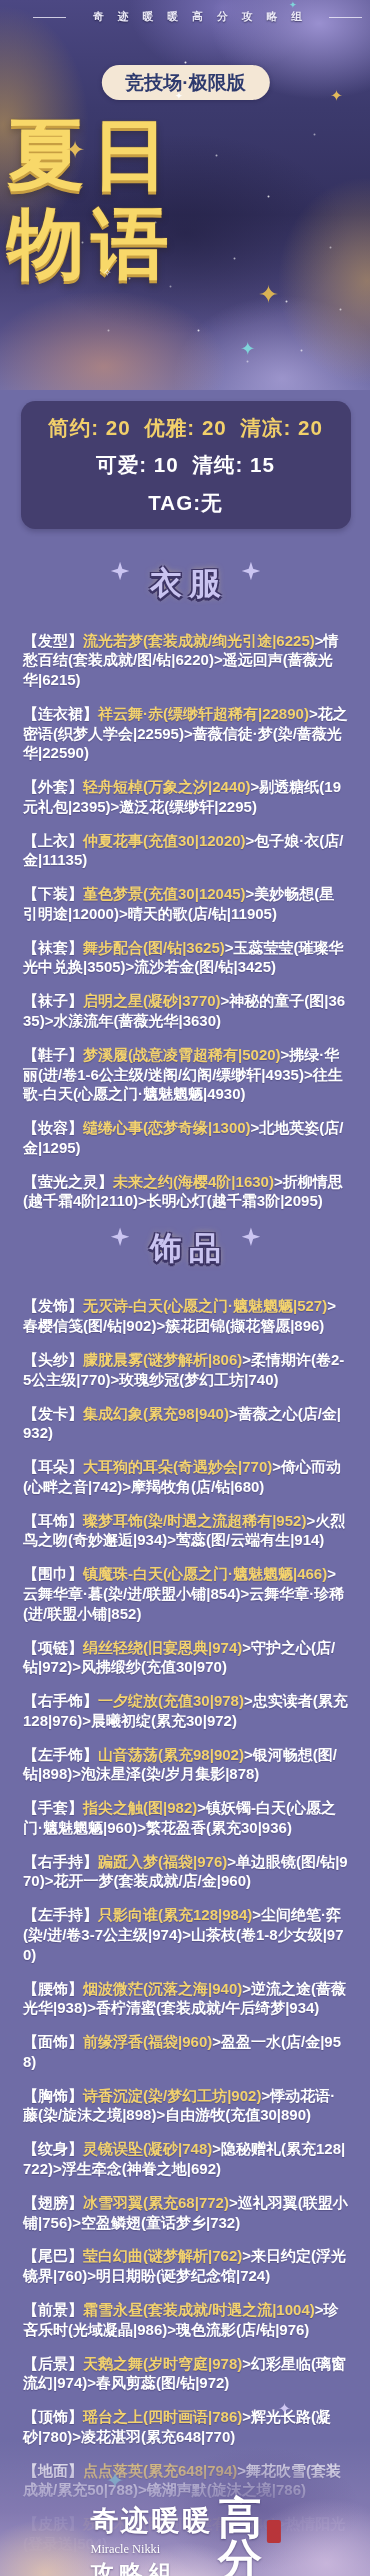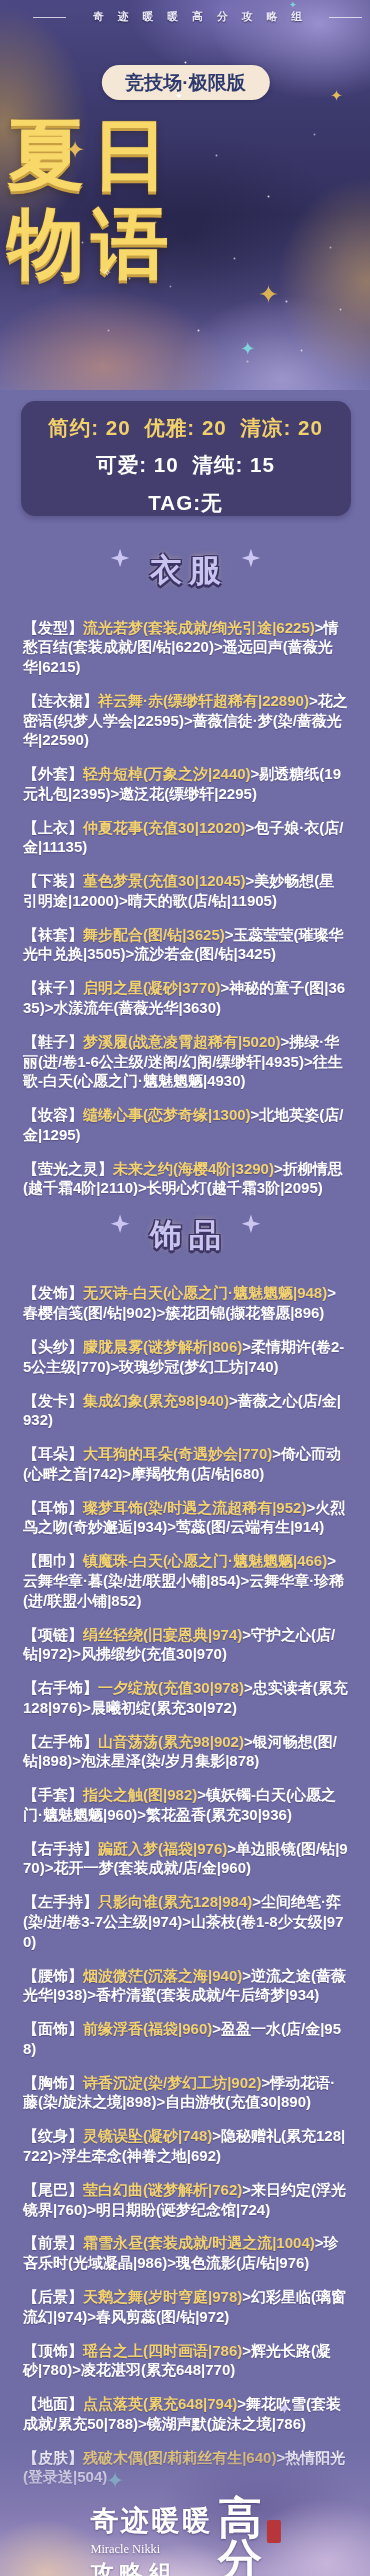--- a/index.html
+++ b/index.html
@@ -52,21 +52,21 @@
       268px 196px 0 0.5px rgba(255,255,255,.8), 314px 134px 0 0.5px rgba(255,255,255,.5),
       155px 222px 0 0.5px rgba(255,255,255,.55),129px 278px 0 0.5px rgba(255,255,255,.7),
       234px 258px 0 0.5px rgba(255,255,255,.6), 286px 301px 0 0.5px rgba(255,255,255,.75),
       330px 247px 0 0.5px rgba(255,255,255,.5), 82px 242px 0 0.5px rgba(255,255,255,.6),
       198px 330px 0 0.5px rgba(255,255,255,.8), 247px 361px 0 0.5px rgba(255,255,255,.5),
       301px 350px 0 0.5px rgba(255,255,255,.65),108px 330px 0 0.5px rgba(255,255,255,.5),
       170px 286px 0 0.5px rgba(255,255,255,.45),340px 309px 0 0.5px rgba(255,255,255,.6);
   }
   
   .stats-box{
-    width:330px;height:115px;margin:10.8px auto 0;
+    width:330px;height:128px;margin:10.8px auto 0;
     background:#443e6e;border-radius:14.4px;text-align:center;
     box-shadow:0 2.1px 5.2px rgba(30,26,60,.25);
   }
   .stats-line{font-size:20.6px;font-weight:bold;white-space:pre;letter-spacing:1px;}
   .stats-line.l1{padding-top:13.4px;color:#f2d06a;}
   .stats-line.l2{padding-top:9.3px;color:#ffffff;}
   .stats-line.l3{padding-top:9.3px;color:#ffffff;}
   
   .sec-header{
     margin-top:33px;display:flex;align-items:flex-start;justify-content:center;gap:13.4px;height:39px;
@@ -155,44 +155,45 @@
     <div class="items">
       <div class="item"><span class="lbl">【发型】</span><span class="top">流光若梦(套装成就/绚光引途|6225)</span><span class="alts">&gt;情愁百结(套装成就/图/钻|6220)&gt;遥远回声(蔷薇光华|6215)</span></div>
       <div class="item"><span class="lbl">【连衣裙】</span><span class="top">祥云舞·赤(缥缈轩超稀有|22890)</span><span class="alts">&gt;花之密语(织梦人学会|22595)&gt;蔷薇信徒·梦(染/蔷薇光华|22590)</span></div>
       <div class="item"><span class="lbl">【外套】</span><span class="top">轻舟短棹(万象之汐|2440)</span><span class="alts">&gt;剔透糖纸(19元礼包|2395)&gt;邀泛花(缥缈轩|2295)</span></div>
       <div class="item"><span class="lbl">【上衣】</span><span class="top">仲夏花事(充值30|12020)</span><span class="alts">&gt;包子娘·衣(店/金|11135)</span></div>
       <div class="item"><span class="lbl">【下装】</span><span class="top">堇色梦景(充值30|12045)</span><span class="alts">&gt;美妙畅想(星引明途|12000)&gt;晴天的歌(店/钻|11905)</span></div>
       <div class="item"><span class="lbl">【袜套】</span><span class="top">舞步配合(图/钻|3625)</span><span class="alts">&gt;玉蕊莹莹(璀璨华光中兑换|3505)&gt;流沙若金(图/钻|3425)</span></div>
       <div class="item"><span class="lbl">【袜子】</span><span class="top">启明之星(凝砂|3770)</span><span class="alts">&gt;神秘的童子(图|3635)&gt;水漾流年(蔷薇光华|3630)</span></div>
       <div class="item"><span class="lbl">【鞋子】</span><span class="top">梦溪履(战意凌霄超稀有|5020)</span><span class="alts">&gt;拂绿·华丽(进/卷1-6公主级/迷阁/幻阁/缥缈轩|4935)&gt;往生歌-白天(心愿之门·魑魅魍魉|4930)</span></div>
       <div class="item"><span class="lbl">【妆容】</span><span class="top">缱绻心事(恋梦奇缘|1300)</span><span class="alts">&gt;北地英姿(店/金|1295)</span></div>
-      <div class="item"><span class="lbl">【萤光之灵】</span><span class="top">未来之约(海樱4阶|3290)</span><span class="alts">&gt;折柳情思(越千霜4阶|2110)&gt;长明心灯(越千霜3阶|2095)</span></div>
+      <div class="item"><span class="lbl">【萤光之灵】</span><span class="top">未来之约(海樱4阶|1630)</span><span class="alts">&gt;折柳情思(越千霜4阶|2110)&gt;长明心灯(越千霜3阶|2095)</span></div>
     </div>
     <div class="sec-header later">
       <span class="diamond"></span>
       <span class="sec-title">饰品</span>
       <span class="diamond"></span>
     </div>
     <div class="items">
-      <div class="item"><span class="lbl">【发饰】</span><span class="top">无灭诗-白天(心愿之门·魑魅魍魉|948)</span><span class="alts">&gt;春樱信笺(图/钻|902)&gt;簇花团锦(撷花簪愿|896)</span></div>
+      <div class="item"><span class="lbl">【发饰】</span><span class="top">无灭诗-白天(心愿之门·魑魅魍魉|527)</span><span class="alts">&gt;春樱信笺(图/钻|902)&gt;簇花团锦(撷花簪愿|896)</span></div>
       <div class="item"><span class="lbl">【头纱】</span><span class="top">朦胧晨雾(谜梦解析|806)</span><span class="alts">&gt;柔情期许(卷2-5公主级|770)&gt;玫瑰纱冠(梦幻工坊|740)</span></div>
       <div class="item"><span class="lbl">【发卡】</span><span class="top">集成幻象(累充98|940)</span><span class="alts">&gt;蔷薇之心(店/金|932)</span></div>
       <div class="item"><span class="lbl">【耳朵】</span><span class="top">大耳狗的耳朵(奇遇妙会|770)</span><span class="alts">&gt;倚心而动(心畔之音|742)&gt;摩羯牧角(店/钻|680)</span></div>
       <div class="item"><span class="lbl">【耳饰】</span><span class="top">璨梦耳饰(染/时遇之流超稀有|952)</span><span class="alts">&gt;火烈鸟之吻(奇妙邂逅|934)&gt;莺蕊(图/云端有生|914)</span></div>
       <div class="item"><span class="lbl">【围巾】</span><span class="top">镇魔珠-白天(心愿之门·魑魅魍魉|466)</span><span class="alts">&gt;云舞华章·暮(染/进/联盟小铺|854)&gt;云舞华章·珍稀(进/联盟小铺|852)</span></div>
       <div class="item"><span class="lbl">【项链】</span><span class="top">绢丝轻绕(旧宴恩典|974)</span><span class="alts">&gt;守护之心(店/钻|972)&gt;风拂缎纱(充值30|970)</span></div>
       <div class="item"><span class="lbl">【右手饰】</span><span class="top">一夕绽放(充值30|978)</span><span class="alts">&gt;忠实读者(累充128|976)&gt;晨曦初绽(累充30|972)</span></div>
       <div class="item"><span class="lbl">【左手饰】</span><span class="top">山音荡荡(累充98|902)</span><span class="alts">&gt;银河畅想(图/钻|898)&gt;泡沫星泽(染/岁月集影|878)</span></div>
       <div class="item"><span class="lbl">【手套】</span><span class="top">指尖之触(图|982)</span><span class="alts">&gt;镇妖镯-白天(心愿之门·魑魅魍魉|960)&gt;繁花盈香(累充30|936)</span></div>
       <div class="item"><span class="lbl">【右手持】</span><span class="top">蹁跹入梦(福袋|976)</span><span class="alts">&gt;单边眼镜(图/钻|970)&gt;花开一梦(套装成就/店/金|960)</span></div>
       <div class="item"><span class="lbl">【左手持】</span><span class="top">只影向谁(累充128|984)</span><span class="alts">&gt;尘间绝笔·弈(染/进/卷3-7公主级|974)&gt;山茶枝(卷1-8少女级|970)</span></div>
       <div class="item"><span class="lbl">【腰饰】</span><span class="top">烟波微茫(沉落之海|940)</span><span class="alts">&gt;逆流之途(蔷薇光华|938)&gt;香柠清蜜(套装成就/午后绮梦|934)</span></div>
       <div class="item"><span class="lbl">【面饰】</span><span class="top">前缘浮香(福袋|960)</span><span class="alts">&gt;盈盈一水(店/金|958)</span></div>
       <div class="item"><span class="lbl">【胸饰】</span><span class="top">诗香沉淀(染/梦幻工坊|902)</span><span class="alts">&gt;悸动花语·藤(染/旋沫之境|898)&gt;自由游牧(充值30|890)</span></div>
       <div class="item"><span class="lbl">【纹身】</span><span class="top">灵镜误坠(凝砂|748)</span><span class="alts">&gt;隐秘赠礼(累充128|722)&gt;浮生牵念(神眷之地|692)</span></div>
+      <div class="item"><span class="lbl">【翅膀】</span><span class="top">冰雪羽翼(累充68|772)</span><span class="alts">&gt;巡礼羽翼(联盟小铺|756)&gt;空盈鳞翅(童话梦乡|732)</span></div>
       <div class="item"><span class="lbl">【尾巴】</span><span class="top">莹白幻曲(谜梦解析|762)</span><span class="alts">&gt;来日约定(浮光镜界|760)&gt;明日期盼(诞梦纪念馆|724)</span></div>
       <div class="item"><span class="lbl">【前景】</span><span class="top">霜雪永昼(套装成就/时遇之流|1004)</span><span class="alts">&gt;珍吝乐时(光域凝晶|986)&gt;瑰色流影(店/钻|976)</span></div>
       <div class="item"><span class="lbl">【后景】</span><span class="top">天鹅之舞(岁时穹庭|978)</span><span class="alts">&gt;幻彩星临(璃窗流幻|974)&gt;春风剪蕊(图/钻|972)</span></div>
       <div class="item"><span class="lbl">【顶饰】</span><span class="top">瑶台之上(四时画语|786)</span><span class="alts">&gt;辉光长路(凝砂|780)&gt;凌花湛羽(累充648|770)</span></div>
       <div class="item"><span class="lbl">【地面】</span><span class="top">点点落英(累充648|794)</span><span class="alts">&gt;舞花吹雪(套装成就/累充50|788)&gt;镜湖声默(旋沫之境|786)</span></div>
       <div class="item"><span class="lbl">【皮肤】</span><span class="top">残破木偶(图/莉莉丝有生|640)</span><span class="alts">&gt;热情阳光(登录送|504)</span></div>
     </div>
   </div>
 
 <span class="sparkle" style="left:278px;top:2401px;font-size:15.5px;color:#cfc7f2;">✦</span>

